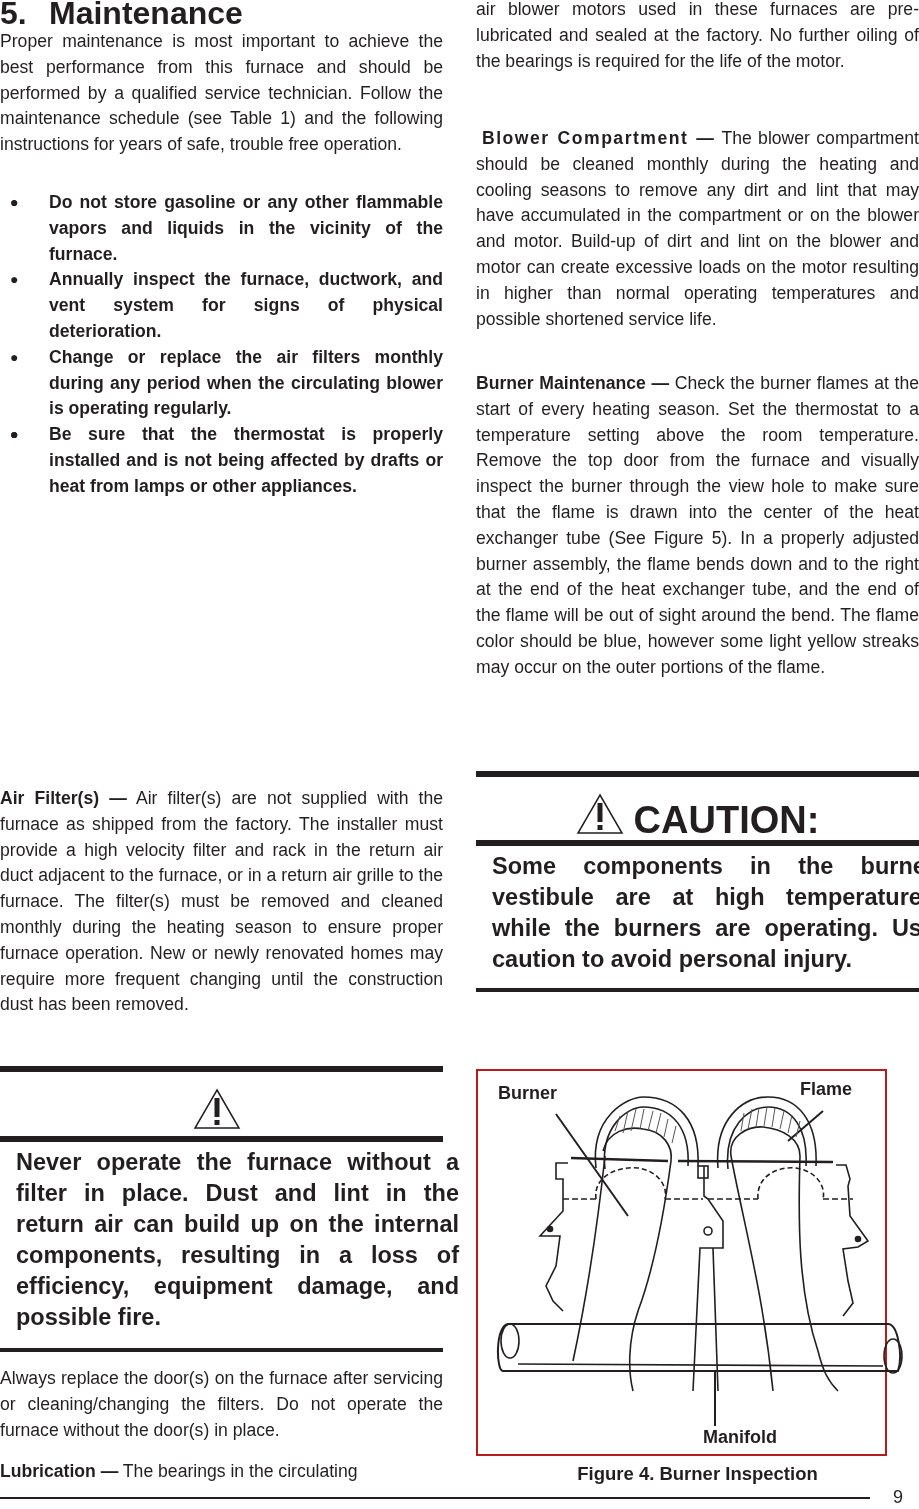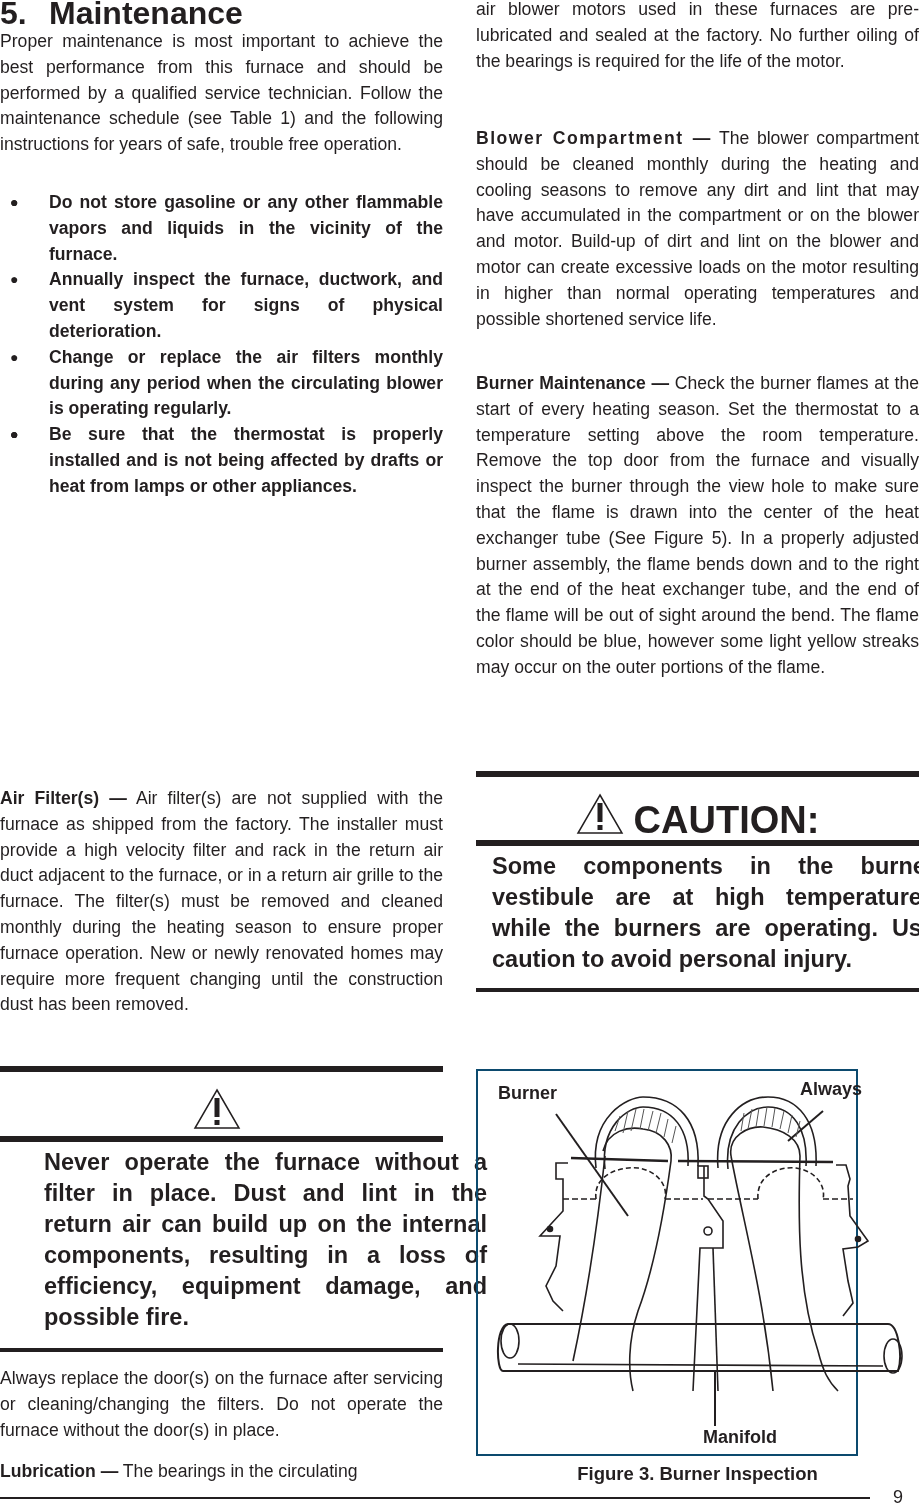--- a/index.html
+++ b/index.html
@@ -8,33 +8,33 @@
 
   .col { position: absolute; top: 0; }
   .col-left { left: 0; width: 443px; }
   .col-right { left: 476px; width: 443px; }
 
   .section-title { position: absolute; left: 0; top: 0; font-size: 32px; font-weight: bold; line-height: 26px; white-space: pre; }
   .section-title .num { display: inline-block; width: 49px; }
 
   .para { position: absolute; left: 0; width: 443px; font-size: 17.6px; line-height: 25.8px; text-align: justify; text-align-last: left; }
   .para b { font-weight: bold; }
-  .para .spaced { letter-spacing: 1.5px; }
+  .para .spaced { letter-spacing: 1.5px; margin-left: 6px; }
 
   .bullets { position: absolute; left: 0; top: 190px; width: 443px; list-style: none; }
   .bullets li { position: relative; padding-left: 49px; font-size: 17.6px; font-weight: bold; line-height: 25.8px; text-align: justify; text-align-last: left; margin-bottom: 0; }
   .bullets li .dot { position: absolute; left: 10px; top: 0; font-size: 14px; }
 
   .rule { position: absolute; background: #231f20; }
 
   .alert-title { position: absolute; left: 0; width: 443px; text-align: center; font-weight: bold; font-size: 38px; line-height: 40px; }
   .alert-title svg { vertical-align: -2px; margin-right: 10px; }
   .alert-body { position: absolute; left: 16px; width: 443px; font-size: 23.5px; font-weight: bold; line-height: 31px; text-align: justify; text-align-last: left; }
 
-  .figure-box { position: absolute; left: 476px; top: 1069px; width: 382px; height: 387px; border: 2px solid #0c4a6e; }
+  .figure-box { position: absolute; left: 476px; top: 1069px; width: 411px; height: 387px; border: 2px solid #b91c1c; }
   .fig-label { position: absolute; font-weight: bold; font-size: 18px; }
   .fig-caption { position: absolute; left: 476px; top: 1463px; width: 443px; text-align: center; font-weight: bold; font-size: 18.5px; }
 
   .footer-rule { position: absolute; left: 0; top: 1497px; width: 870px; height: 2px; background: #231f20; }
   .page-num { position: absolute; left: 893px; top: 1487px; font-size: 18px; }
 </style>
 </head>
 <body>
 
 <div class="col col-left">
@@ -56,21 +56,21 @@
 
   <div class="rule" style="left:0; top:1066px; width:443px; height:6px;"></div>
   <div class="alert-title" style="top:1088px;">
     <svg width="48" height="42" viewBox="0 0 48 42">
       <polygon points="24,2 46,40 2,40" fill="none" stroke="#231f20" stroke-width="1.5"></polygon>
       <rect x="21.5" y="10" width="5" height="19" fill="#231f20"></rect>
       <rect x="21.5" y="32" width="5" height="5" fill="#231f20"></rect>
     </svg>
   </div>
   <div class="rule" style="left:0; top:1136px; width:443px; height:6px;"></div>
-  <p class="alert-body" style="top:1147px;margin-left:28px;">Never operate the furnace without a filter in place.  Dust and lint in the return air can build up on the internal components,  resulting in a loss of efficiency, equipment damage, and possible fire.</p>
+  <p class="alert-body" style="top:1147px;">Never operate the furnace without a filter in place.  Dust and lint in the return air can build up on the internal components,  resulting in a loss of efficiency, equipment damage, and possible fire.</p>
   <div class="rule" style="left:0; top:1348px; width:443px; height:4px;"></div>
 
   <p class="para" style="top:1366px;">Always replace the door(s) on the furnace after servicing or cleaning/changing the filters. Do not operate the furnace without the door(s) in place.</p>
 
   <p class="para" style="top:1459px;"><b>Lubrication —</b><span>  The bearings in the circulating</span></p>
 </div>
 
 <div class="col col-right">
   <p class="para" style="top:-3px;">air blower motors used in these furnaces are pre-lubricated and sealed at the factory.  No further oiling of the bearings is required for the life of the motor.</p>
 
@@ -135,19 +135,19 @@
       <path d="M345,40 L310,70" stroke-width="2"></path>
       <path d="M237,300 L237,355" stroke-width="2"></path>
     </g>
 
     <g stroke="#555" stroke-width="1" fill="none">
       <path d="M137,60 L142,45 M145,62 L150,40 M153,60 L158,38 M162,58 L166,38 M170,60 L175,40 M178,62 L183,42 M186,66 L190,48 M194,72 L198,55"></path>
       <path d="M263,60 L266,42 M270,58 L274,38 M278,56 L281,37 M286,55 L289,36 M294,56 L297,37 M302,58 L306,40 M310,62 L314,44 M318,66 L322,50"></path>
     </g>
   </svg>
   <span class="fig-label" style="left:20px; top:12px;">Burner</span>
-  <span class="fig-label" style="left:322px; top:8px;">Always</span>
+  <span class="fig-label" style="left:322px; top:8px;">Flame</span>
   <span class="fig-label" style="left:189px; top:356px;margin-left:36px;">Manifold</span>
 </div>
-<div class="fig-caption">Figure 3.  Burner Inspection</div>
+<div class="fig-caption">Figure 4.  Burner Inspection</div>
 
 <div class="footer-rule"></div>
 <div class="page-num">9</div>
 
 </body></html>

